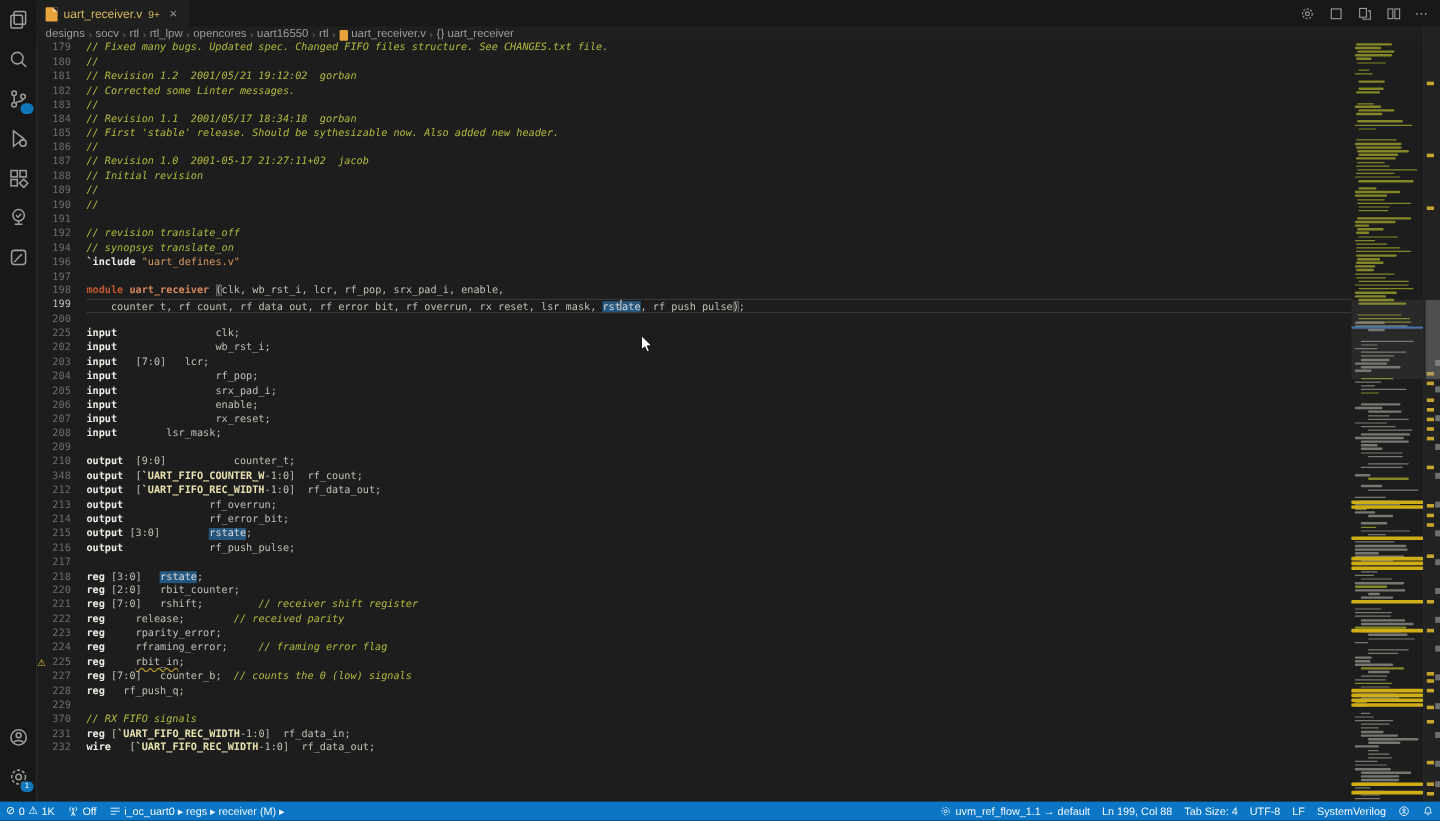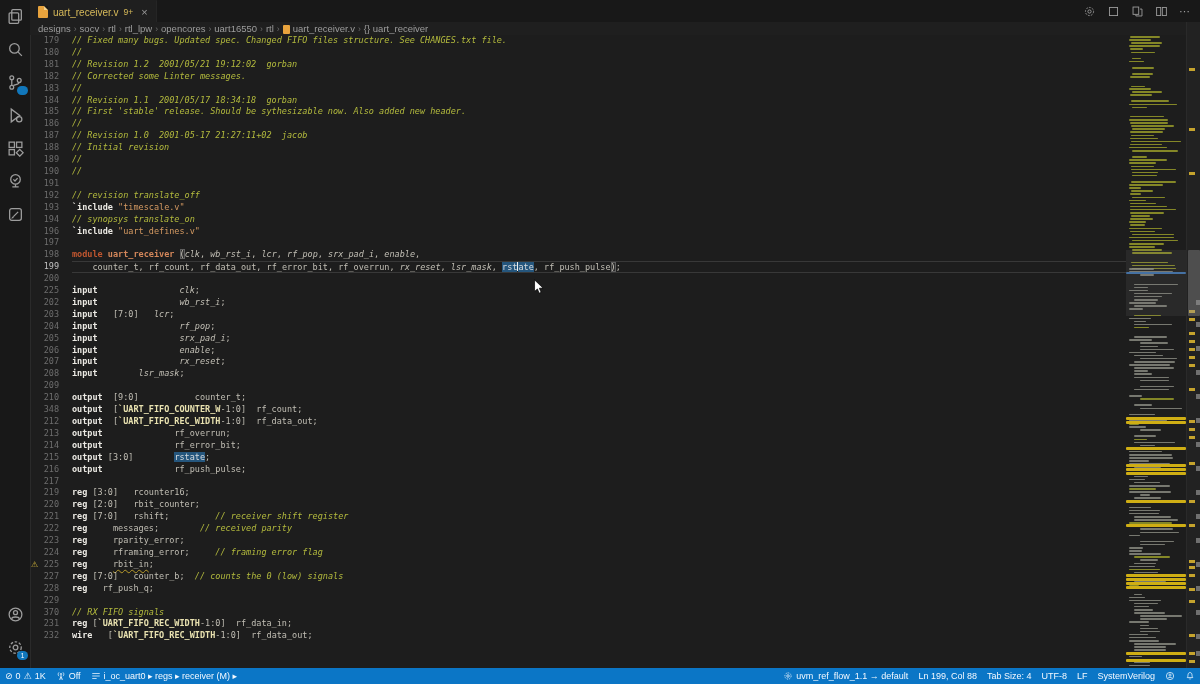--- a/index.html
+++ b/index.html
@@ -36,21 +36,21 @@
   .gutter{display:inline-flex;width:42px;flex:0 0 42px;justify-content:flex-end;padding-right:13px;color:#6d6d6d;box-sizing:border-box;position:relative;}
   .gutter-warn{position:absolute;left:1px;top:0;color:#d5b73b;font-size:8px;font-family:"DejaVu Sans",sans-serif;}
   .code-line.cur .lnum{color:#c0c0c0;margin-left:20px;}
   .code-line.cur:after{content:"";position:absolute;left:42px;right:0;top:0;bottom:0;border-top:1px solid #383838;border-bottom:1px solid #383838;pointer-events:none;}
   .code{color:#c2bfb5;}
   .tok-c{color:#b3ba3d;font-style:italic;}
   .tok-k{color:#eceae4;font-weight:bold;}
   .tok-m{color:#c0562f;font-weight:bold;}
   .tok-e{color:#d4875a;font-weight:bold;}
   .tok-id{color:#c2bfb5;}
-  .tok-it{color:#c2bfb5;font-style:italic;text-align:center;}
+  .tok-it{color:#c2bfb5;text-align:center;}
   .tok-mc{color:#e9e2b0;font-weight:bold;}
   .tok-s{color:#d59a62;}
   .tok-pl{color:#c2bfb5;}
   .tok-hl{color:#d6dade;background:#25567d;}
   .tok-wu{color:#c2bfb5;text-decoration:underline wavy #b89b2a 1px;text-underline-offset:2px;}
   .tok-bm{color:#cfccc2;background:rgba(110,110,110,.22);box-shadow:0 0 0 1px #5f5f5f inset;}
   .tok-cr{display:inline-block;width:0;border-left:1px solid #eeeeee;height:10px;vertical-align:-1px;}
 
   
   #minimap{position:absolute;left:1126px;top:35px;width:60px;height:633px;background:#1d1d1d;overflow:hidden;}
@@ -216,21 +216,20 @@
         <div class="code-line"><span class="gutter"><span class="lnum">183</span></span><span class="code"><span class="tok-c">//</span></span></div>
         <div class="code-line"><span class="gutter"><span class="lnum">184</span></span><span class="code"><span class="tok-c">// Revision 1.1  2001/05/17 18:34:18  gorban</span></span></div>
         <div class="code-line"><span class="gutter"><span class="lnum">185</span></span><span class="code"><span class="tok-c">// First 'stable' release. Should be sythesizable now. Also added new header.</span></span></div>
         <div class="code-line"><span class="gutter"><span class="lnum">186</span></span><span class="code"><span class="tok-c">//</span></span></div>
         <div class="code-line"><span class="gutter"><span class="lnum">187</span></span><span class="code"><span class="tok-c">// Revision 1.0  2001-05-17 21:27:11+02  jacob</span></span></div>
         <div class="code-line"><span class="gutter"><span class="lnum">188</span></span><span class="code"><span class="tok-c">// Initial revision</span></span></div>
         <div class="code-line"><span class="gutter"><span class="lnum">189</span></span><span class="code"><span class="tok-c">//</span></span></div>
         <div class="code-line"><span class="gutter"><span class="lnum">190</span></span><span class="code"><span class="tok-c">//</span></span></div>
         <div class="code-line"><span class="gutter"><span class="lnum">191</span></span><span class="code"></span></div>
         <div class="code-line"><span class="gutter"><span class="lnum">192</span></span><span class="code"><span class="tok-c">// revision translate_off</span></span></div>
-        <div class="code-line"><span class="gutter"><span class="lnum">193</span></span><span class="code"><span class="tok-k">`include</span><span class="tok-pl"> </span><span class="tok-s">"timescale.v"</span></span></div>
         <div class="code-line"><span class="gutter"><span class="lnum">194</span></span><span class="code"><span class="tok-c">// synopsys translate_on</span></span></div>
         <div class="code-line"><span class="gutter"><span class="lnum">196</span></span><span class="code"><span class="tok-k">`include</span><span class="tok-pl"> </span><span class="tok-s">"uart_defines.v"</span></span></div>
         <div class="code-line"><span class="gutter"><span class="lnum">197</span></span><span class="code"></span></div>
         <div class="code-line"><span class="gutter"><span class="lnum">198</span></span><span class="code"><span class="tok-m">module</span><span class="tok-pl"> </span><span class="tok-e">uart_receiver</span><span class="tok-pl"> </span><span class="tok-bm">(</span><span class="tok-it">clk</span><span class="tok-pl">, </span><span class="tok-it">wb_rst_i</span><span class="tok-pl">, </span><span class="tok-it">lcr</span><span class="tok-pl">, </span><span class="tok-it">rf_pop</span><span class="tok-pl">, </span><span class="tok-it">srx_pad_i</span><span class="tok-pl">, </span><span class="tok-it">enable</span><span class="tok-pl">,</span></span></div>
         <div class="code-line cur"><span class="gutter"><span class="lnum">199</span></span><span class="code"><span class="tok-pl">    </span><span class="tok-id">counter_t</span><span class="tok-pl">, </span><span class="tok-id">rf_count</span><span class="tok-pl">, </span><span class="tok-id">rf_data_out</span><span class="tok-pl">, </span><span class="tok-id">rf_error_bit</span><span class="tok-pl">, </span><span class="tok-id">rf_overrun</span><span class="tok-pl">, </span><span class="tok-it">rx_reset</span><span class="tok-pl">, </span><span class="tok-it">lsr_mask</span><span class="tok-pl">, </span><span class="tok-hl">rst</span><span class="tok-cr"></span><span class="tok-hl">ate</span><span class="tok-pl">, </span><span class="tok-id">rf_push_pulse</span><span class="tok-bm">)</span><span class="tok-pl">;</span></span></div>
         <div class="code-line"><span class="gutter"><span class="lnum">200</span></span><span class="code"></span></div>
         <div class="code-line"><span class="gutter"><span class="lnum">225</span></span><span class="code"><span class="tok-k">input</span><span class="tok-pl">                </span><span class="tok-it">clk</span><span class="tok-pl">;</span></span></div>
         <div class="code-line"><span class="gutter"><span class="lnum">202</span></span><span class="code"><span class="tok-k">input</span><span class="tok-pl">                </span><span class="tok-it">wb_rst_i</span><span class="tok-pl">;</span></span></div>
         <div class="code-line"><span class="gutter"><span class="lnum">203</span></span><span class="code"><span class="tok-k">input</span><span class="tok-pl">   [7:0]   </span><span class="tok-it">lcr</span><span class="tok-pl">;</span></span></div>
         <div class="code-line"><span class="gutter"><span class="lnum">204</span></span><span class="code"><span class="tok-k">input</span><span class="tok-pl">                </span><span class="tok-it">rf_pop</span><span class="tok-pl">;</span></span></div>
@@ -240,24 +239,24 @@
         <div class="code-line"><span class="gutter"><span class="lnum">208</span></span><span class="code"><span class="tok-k">input</span><span class="tok-pl">        </span><span class="tok-it">lsr_mask</span><span class="tok-pl">;</span></span></div>
         <div class="code-line"><span class="gutter"><span class="lnum">209</span></span><span class="code"></span></div>
         <div class="code-line"><span class="gutter"><span class="lnum">210</span></span><span class="code"><span class="tok-k">output</span><span class="tok-pl">  [9:0]           </span><span class="tok-id">counter_t</span><span class="tok-pl">;</span></span></div>
         <div class="code-line"><span class="gutter"><span class="lnum">348</span></span><span class="code"><span class="tok-k">output</span><span class="tok-pl">  [</span><span class="tok-mc">`UART_FIFO_COUNTER_W</span><span class="tok-pl">-1:0]  </span><span class="tok-id">rf_count</span><span class="tok-pl">;</span></span></div>
         <div class="code-line"><span class="gutter"><span class="lnum">212</span></span><span class="code"><span class="tok-k">output</span><span class="tok-pl">  [</span><span class="tok-mc">`UART_FIFO_REC_WIDTH</span><span class="tok-pl">-1:0]  </span><span class="tok-id">rf_data_out</span><span class="tok-pl">;</span></span></div>
         <div class="code-line"><span class="gutter"><span class="lnum">213</span></span><span class="code"><span class="tok-k">output</span><span class="tok-pl">              </span><span class="tok-id">rf_overrun</span><span class="tok-pl">;</span></span></div>
         <div class="code-line"><span class="gutter"><span class="lnum">214</span></span><span class="code"><span class="tok-k">output</span><span class="tok-pl">              </span><span class="tok-id">rf_error_bit</span><span class="tok-pl">;</span></span></div>
         <div class="code-line"><span class="gutter"><span class="lnum">215</span></span><span class="code"><span class="tok-k">output</span><span class="tok-pl"> [3:0]        </span><span class="tok-hl">rstate</span><span class="tok-pl">;</span></span></div>
         <div class="code-line"><span class="gutter"><span class="lnum">216</span></span><span class="code"><span class="tok-k">output</span><span class="tok-pl">              </span><span class="tok-id">rf_push_pulse</span><span class="tok-pl">;</span></span></div>
         <div class="code-line"><span class="gutter"><span class="lnum">217</span></span><span class="code"></span></div>
-        <div class="code-line"><span class="gutter"><span class="lnum">219</span></span><span class="code"><span class="tok-k">reg</span><span class="tok-pl"> [3:0]   </span><span class="tok-id">rcounter16</span><span class="tok-pl">;</span></span></div>
+        <div class="code-line"><span class="gutter"><span class="lnum">218</span></span><span class="code"><span class="tok-k">reg</span><span class="tok-pl"> [3:0]   </span><span class="tok-hl">rstate</span><span class="tok-pl">;</span></span></div>
         <div class="code-line"><span class="gutter"><span class="lnum">220</span></span><span class="code"><span class="tok-k">reg</span><span class="tok-pl"> [2:0]   </span><span class="tok-id">rbit_counter</span><span class="tok-pl">;</span></span></div>
         <div class="code-line"><span class="gutter"><span class="lnum">221</span></span><span class="code"><span class="tok-k">reg</span><span class="tok-pl"> [7:0]   </span><span class="tok-id">rshift</span><span class="tok-pl">;         </span><span class="tok-c">// receiver shift register</span></span></div>
-        <div class="code-line"><span class="gutter"><span class="lnum">222</span></span><span class="code"><span class="tok-k">reg</span><span class="tok-pl">     </span><span class="tok-id">messages</span><span class="tok-pl">;        </span><span class="tok-c">// received parity</span></span></div>
+        <div class="code-line"><span class="gutter"><span class="lnum">222</span></span><span class="code"><span class="tok-k">reg</span><span class="tok-pl">     </span><span class="tok-id">release</span><span class="tok-pl">;        </span><span class="tok-c">// received parity</span></span></div>
         <div class="code-line"><span class="gutter"><span class="lnum">223</span></span><span class="code"><span class="tok-k">reg</span><span class="tok-pl">     </span><span class="tok-id">rparity_error</span><span class="tok-pl">;</span></span></div>
         <div class="code-line"><span class="gutter"><span class="lnum">224</span></span><span class="code"><span class="tok-k">reg</span><span class="tok-pl">     </span><span class="tok-id">rframing_error</span><span class="tok-pl">;     </span><span class="tok-c">// framing error flag</span></span></div>
         <div class="code-line"><span class="gutter"><span class="gutter-warn">⚠</span><span class="lnum">225</span></span><span class="code"><span class="tok-k">reg</span><span class="tok-pl">     </span><span class="tok-wu">rbit_in</span><span class="tok-pl">;</span></span></div>
         <div class="code-line"><span class="gutter"><span class="lnum">227</span></span><span class="code"><span class="tok-k">reg</span><span class="tok-pl"> [7:0]   </span><span class="tok-id">counter_b</span><span class="tok-pl">;  </span><span class="tok-c">// counts the 0 (low) signals</span></span></div>
         <div class="code-line"><span class="gutter"><span class="lnum">228</span></span><span class="code"><span class="tok-k">reg</span><span class="tok-pl">   </span><span class="tok-id">rf_push_q</span><span class="tok-pl">;</span></span></div>
         <div class="code-line"><span class="gutter"><span class="lnum">229</span></span><span class="code"></span></div>
         <div class="code-line"><span class="gutter"><span class="lnum">370</span></span><span class="code"><span class="tok-c">// RX FIFO signals</span></span></div>
         <div class="code-line"><span class="gutter"><span class="lnum">231</span></span><span class="code"><span class="tok-k">reg</span><span class="tok-pl"> [</span><span class="tok-mc">`UART_FIFO_REC_WIDTH</span><span class="tok-pl">-1:0]  </span><span class="tok-id">rf_data_in</span><span class="tok-pl">;</span></span></div>
         <div class="code-line"><span class="gutter"><span class="lnum">232</span></span><span class="code"><span class="tok-k">wire</span><span class="tok-pl">   [</span><span class="tok-mc">`UART_FIFO_REC_WIDTH</span><span class="tok-pl">-1:0]  </span><span class="tok-id">rf_data_out</span><span class="tok-pl">;</span></span></div>
       </div>

